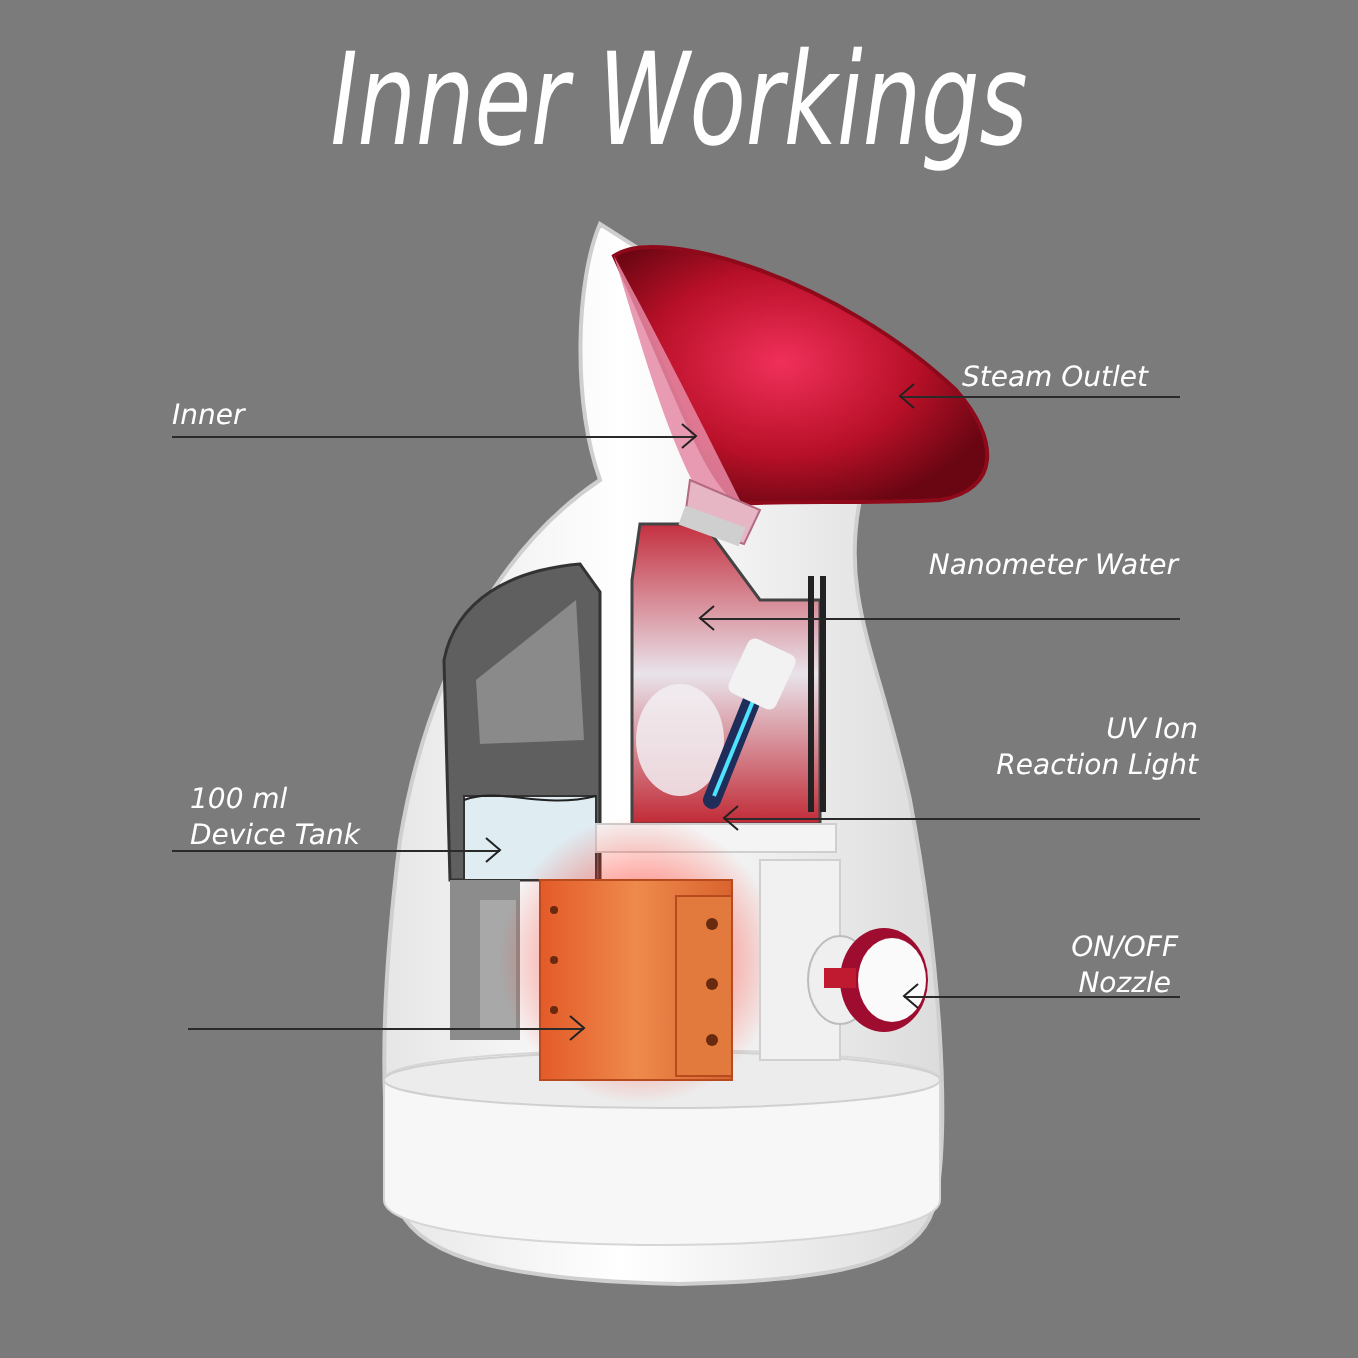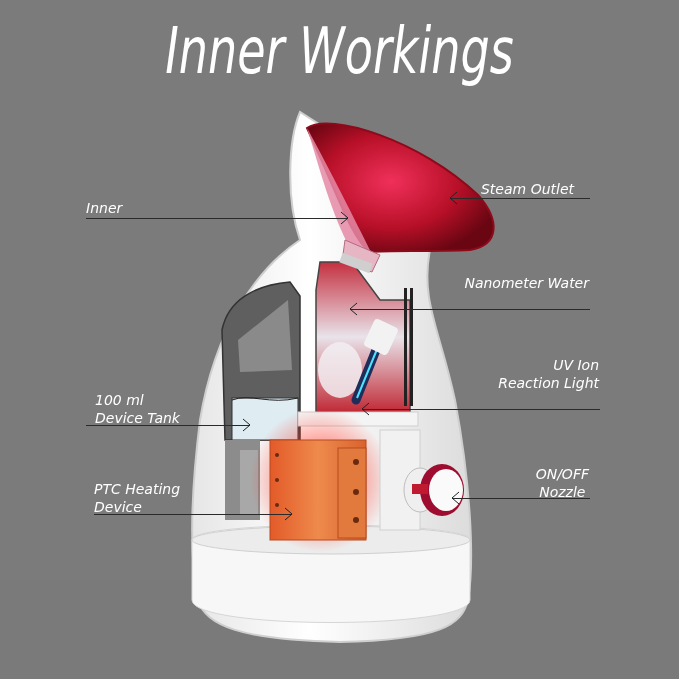--- a/index.html
+++ b/index.html
@@ -100,24 +100,20 @@
     <div>Inner</div>
   </div>
   <div class="leader" style="left:86px; top:218px; width:262px;"></div>
 
   <div class="label" style="left:95px; top:391px;">
     <div>100 ml</div>
     <div>Device Tank</div>
   </div>
   <div class="leader" style="left:86px; top:425px; width:164px;"></div>
 
-  <div class="label" style="left:94px; top:480px;">
-    <div>PTC Heating</div>
-    <div>Device</div>
-  </div>
   <div class="leader" style="left:94px; top:514px; width:198px;"></div>
 
   <div class="label right" style="right:105px; top:180px;">
     <div>Steam Outlet</div>
   </div>
   <div class="leader" style="left:450px; top:198px; width:140px;"></div>
 
   <div class="label right" style="right:90px; top:274px;">
     <div>Nanometer Water</div>
   </div>

